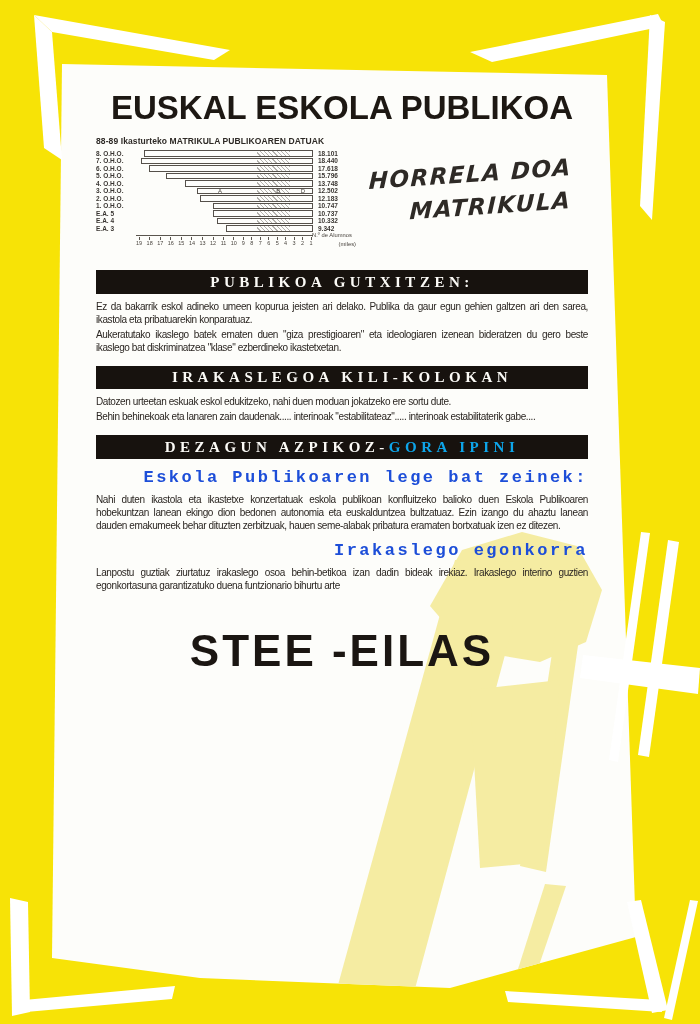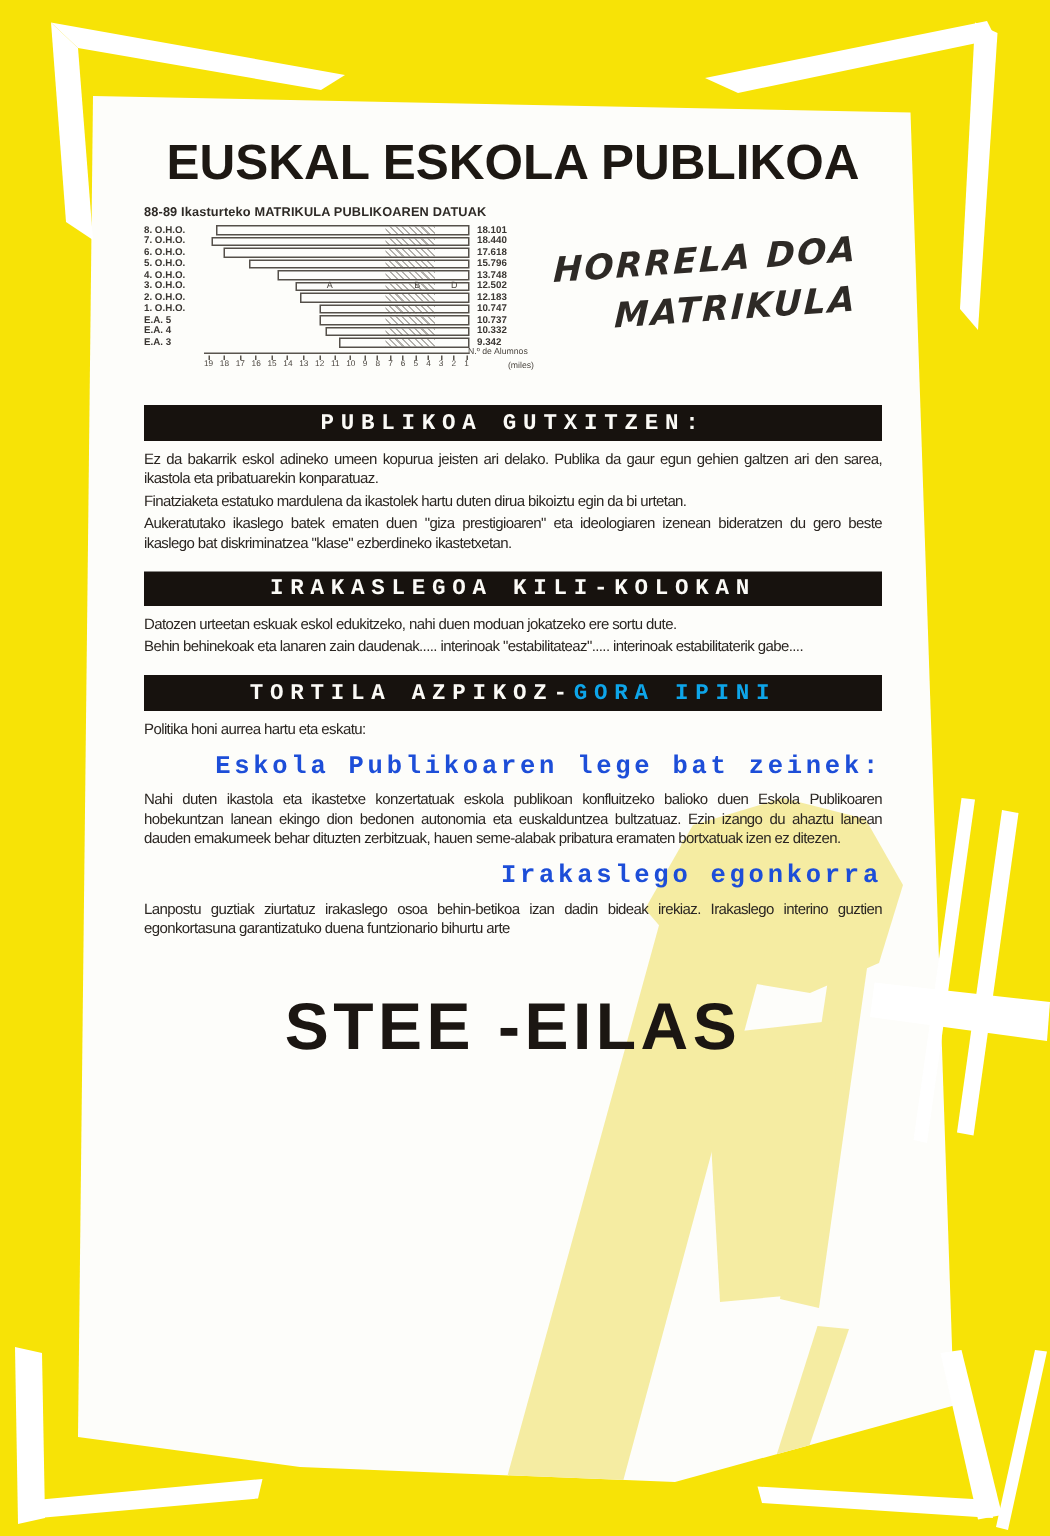--- a/index.html
+++ b/index.html
@@ -48,21 +48,21 @@
   .ccap .unit{text-align:right;padding-right:2px;}
   .handwritten{
     flex:1 1 auto;margin-top:22px;padding-left:16px;
     font-family:"DejaVu Sans",sans-serif;font-style:italic;font-weight:600;
     font-size:23px;line-height:1.45;letter-spacing:1.5px;color:#2e2a26;
     transform:rotate(-4deg) skewX(-6deg);
   }
   .handwritten .line2{margin-left:42px;}
   .banner{
     background:#17120e;color:#fbfaf6;text-align:center;
-    font-family:Liberation Mono, monospace;font-weight:bold;
+    font-family:Liberation Serif, serif;font-weight:bold;
     font-size:15px;letter-spacing:4.5px;line-height:1;
     padding:4.5px 0 4px 0;margin:12px 0 6px 0;
   }
   .banner .yellow{color:#0ea5e9;}
   .para{
     font-size:10px;letter-spacing:-0.4px;line-height:1.3;
     text-align:justify;margin:0 0 2px 0;color:#2b2622;
   }
   .para.intro{text-align:left;}
   .subheading{
@@ -242,31 +242,29 @@
     </div>
     <div class="handwritten">
       <div>HORRELA DOA</div>
       <div class="line2">MATRIKULA</div>
     </div>
   </div>
 
   <div class="banner">PUBLIKOA GUTXITZEN:</div>
   <p class="para">Ez da bakarrik eskol adineko umeen kopurua jeisten ari delako. Publika da gaur egun gehien galtzen ari den sarea, ikastola eta pribatuarekin konparatuaz.</p>
 
-  <p class="para">Finatziaketa estatuko mardulena da ikastolek hartu duten dirua bikoiztu egin da bi urtetan.</p>
   <p class="para">Aukeratutako ikaslego batek ematen duen "giza prestigioaren" eta ideologiaren izenean bideratzen du gero beste ikaslego bat diskriminatzea "klase" ezberdineko ikastetxetan.</p>
 
   <div class="banner">IRAKASLEGOA KILI-KOLOKAN</div>
   <p class="para">Datozen urteetan eskuak eskol edukitzeko, nahi duen moduan jokatzeko ere sortu dute.</p>
   <p class="para">Behin behinekoak eta lanaren zain daudenak..... interinoak "estabilitateaz"..... interinoak estabilitaterik gabe....</p>
 
   <div class="banner">
-    <span>TORTILA AZPIKOZ-</span><span class="yellow">GORA IPINI</span>
+    <span>DEZAGUN AZPIKOZ-</span><span class="yellow">GORA IPINI</span>
   </div>
-  <p class="para intro">Politika honi aurrea hartu eta eskatu:</p>
 
   <div class="subheading">Eskola Publikoaren lege bat zeinek:</div>
   <p class="para">Nahi duten ikastola eta ikastetxe konzertatuak eskola publikoan konfluitzeko balioko duen Eskola Publikoaren hobekuntzan lanean ekingo dion bedonen autonomia eta euskalduntzea bultzatuaz. Ezin izango du ahaztu lanean dauden emakumeek behar dituzten zerbitzuak, hauen seme-alabak pribatura eramaten bortxatuak izen ez ditezen.</p>
 
   <div class="subheading">Irakaslego egonkorra</div>
   <p class="para">Lanpostu guztiak ziurtatuz irakaslego osoa behin-betikoa izan dadin bideak irekiaz. Irakaslego interino guztien egonkortasuna garantizatuko duena funtzionario bihurtu arte</p>
 
   <div class="footer-logo">STEE -EILAS</div>
 
 </div>

